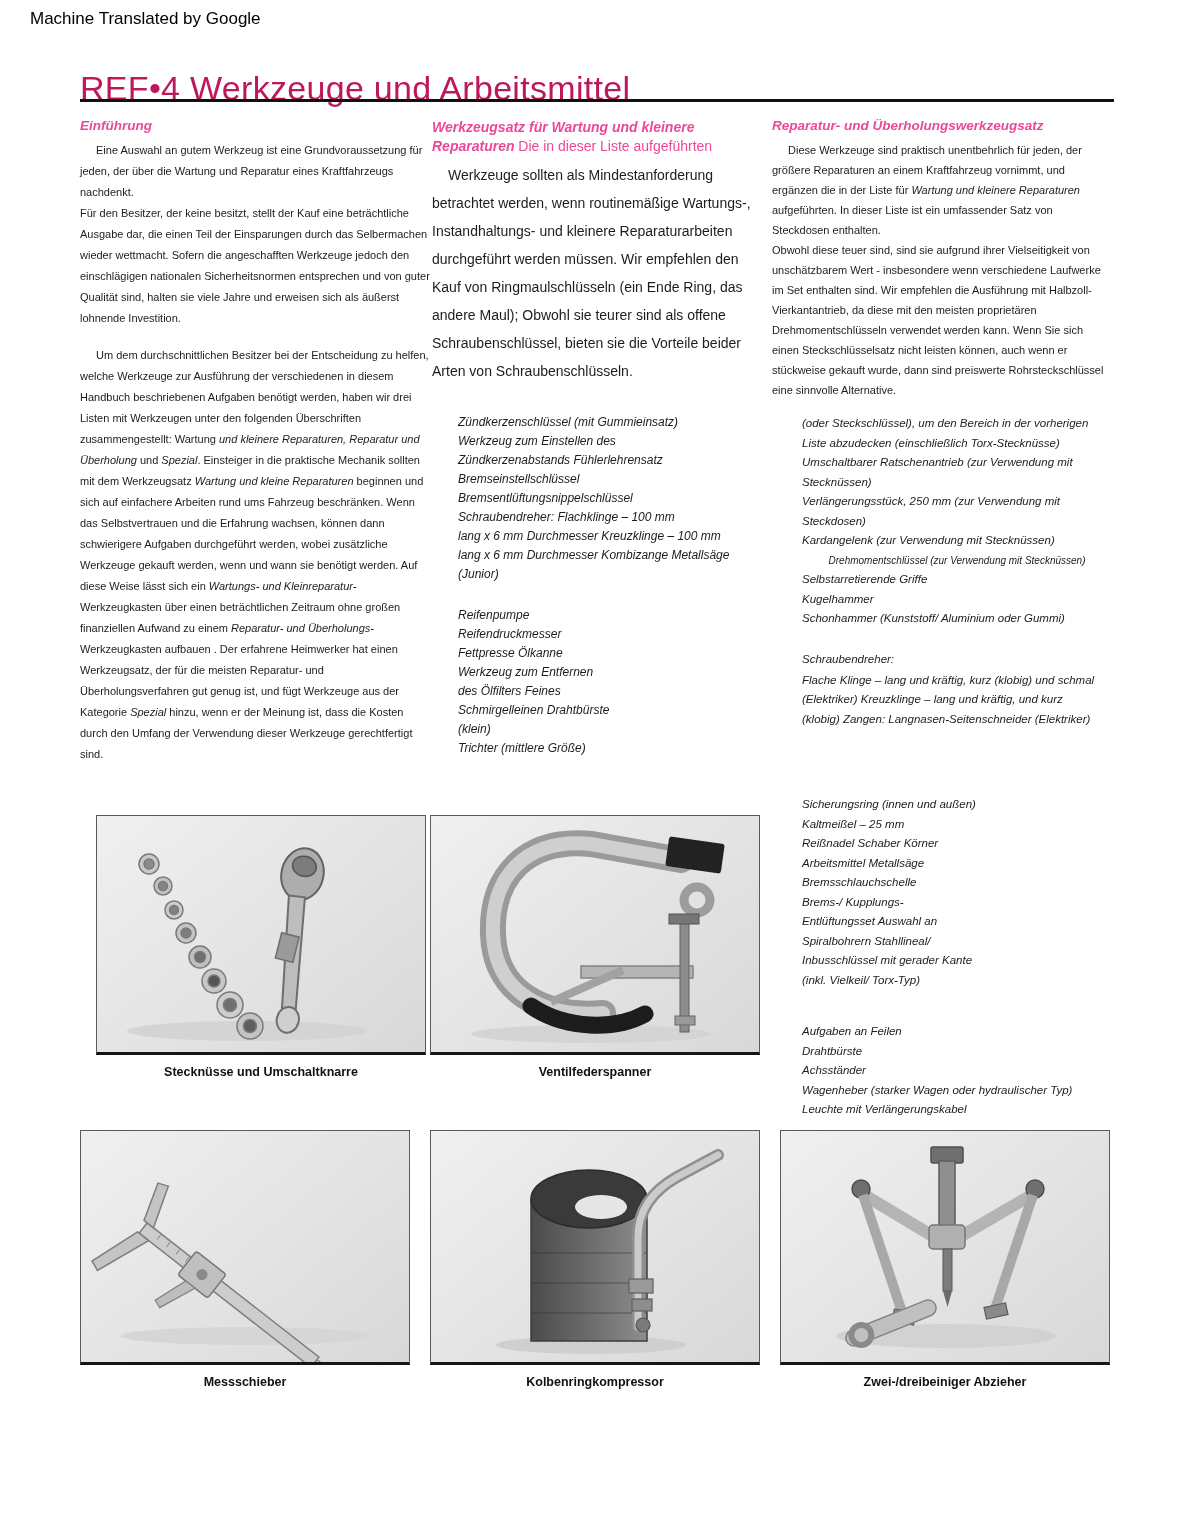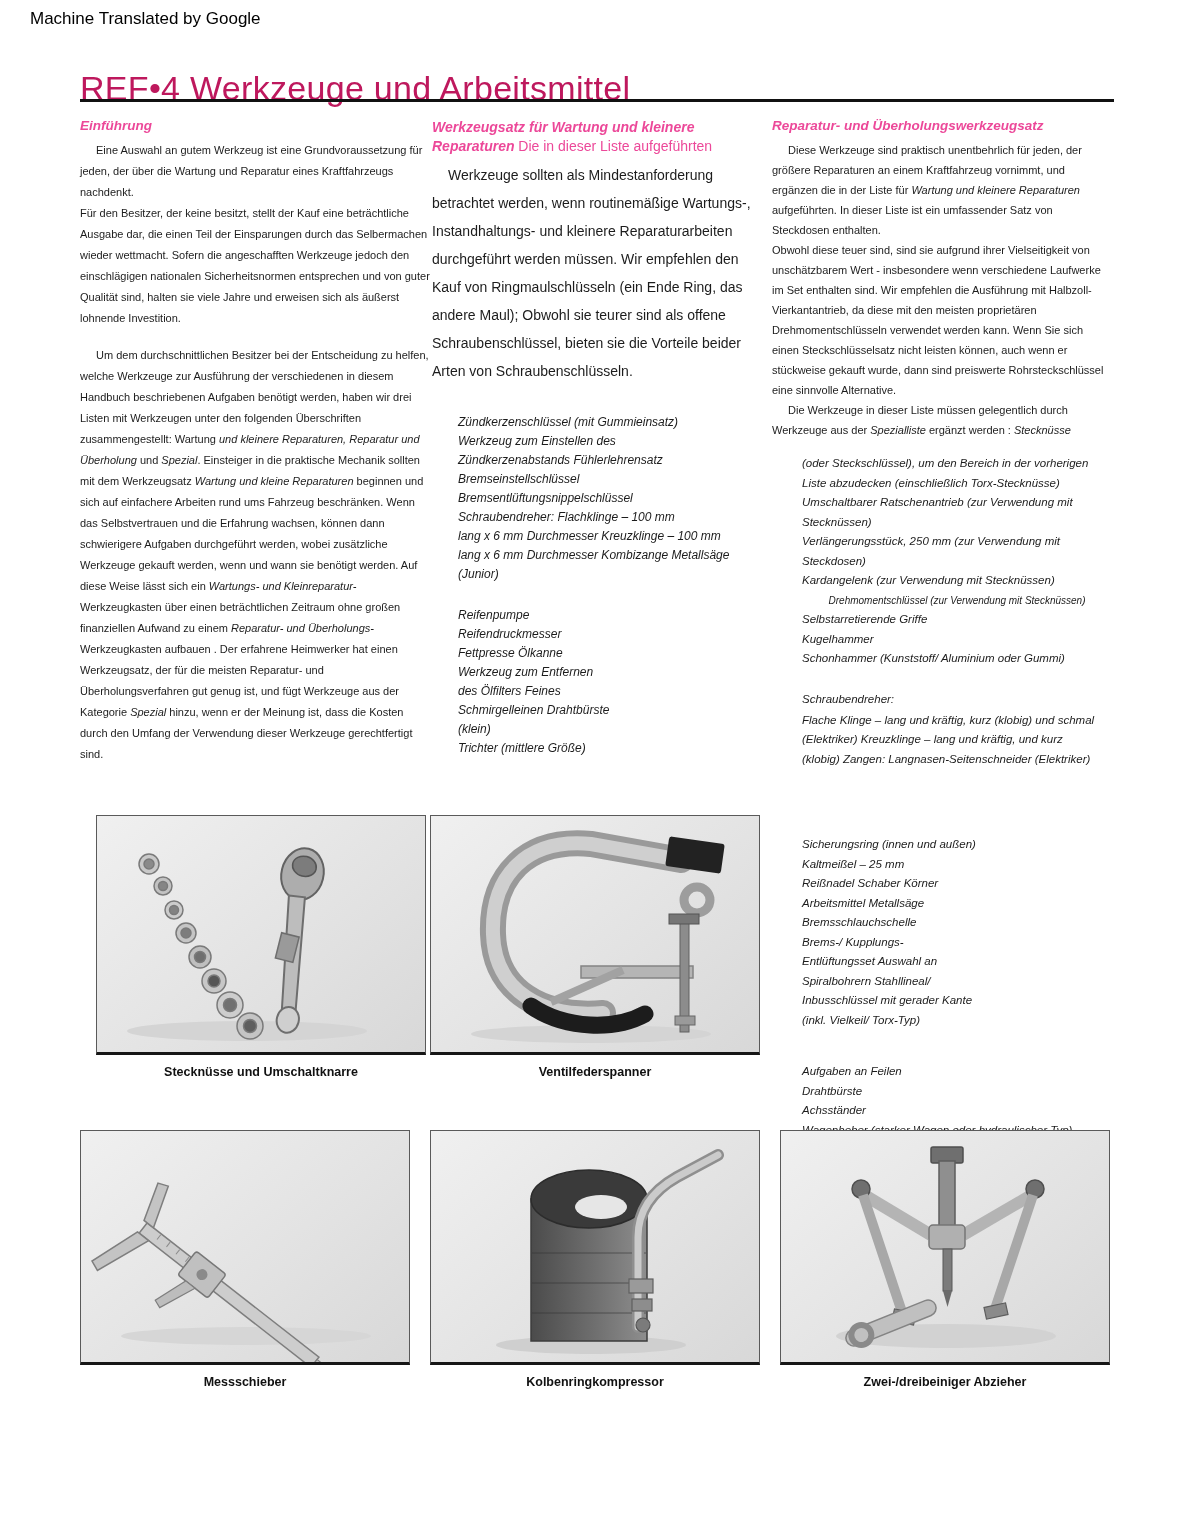--- a/index.html
+++ b/index.html
@@ -88,21 +88,20 @@
       <div class="li">Schmirgelleinen Drahtbürste</div>
       <div class="li">(klein)</div>
       <div class="li">Trichter (mittlere Größe)</div>
     </div>
 </div>
 
 <div class="col col3">
   <h3 class="colhead">Reparatur- und Überholungswerkzeugsatz</h3>
   <p class="ind"><span>Diese Werkzeuge sind praktisch unentbehrlich für jeden, der größere Reparaturen an einem Kraftfahrzeug vornimmt, und ergänzen die in der Liste für </span><em>Wartung und kleinere Reparaturen</em><span> aufgeführten. In dieser Liste ist ein umfassender Satz von Steckdosen enthalten.</span></p>
   <p>Obwohl diese teuer sind, sind sie aufgrund ihrer Vielseitigkeit von unschätzbarem Wert - insbesondere wenn verschiedene Laufwerke im Set enthalten sind. Wir empfehlen die Ausführung mit Halbzoll-Vierkantantrieb, da diese mit den meisten proprietären Drehmomentschlüsseln verwendet werden kann. Wenn Sie sich einen Steckschlüsselsatz nicht leisten können, auch wenn er stückweise gekauft wurde, dann sind preiswerte Rohrsteckschlüssel eine sinnvolle Alternative.</p>
-  <p class="ind"><span>Die Werkzeuge in dieser Liste müssen gelegentlich durch Werkzeuge aus der </span><em>Spezialliste</em><span> ergänzt werden : </span><em>Stecknüsse</em></p>
   <div class="list ga">
       <div class="li">(oder Steckschlüssel), um den Bereich in der vorherigen</div>
       <div class="li">Liste abzudecken (einschließlich Torx-Stecknüsse)</div>
       <div class="li">Umschaltbarer Ratschenantrieb (zur Verwendung mit</div>
       <div class="li">Stecknüssen)</div>
       <div class="li">Verlängerungsstück, 250 mm (zur Verwendung mit</div>
       <div class="li">Steckdosen)</div>
       <div class="li">Kardangelenk (zur Verwendung mit Stecknüssen)</div>
       <div class="li small">Drehmomentschlüssel (zur Verwendung mit Stecknüssen)</div>
       <div class="li">Selbstarretierende Griffe</div>

